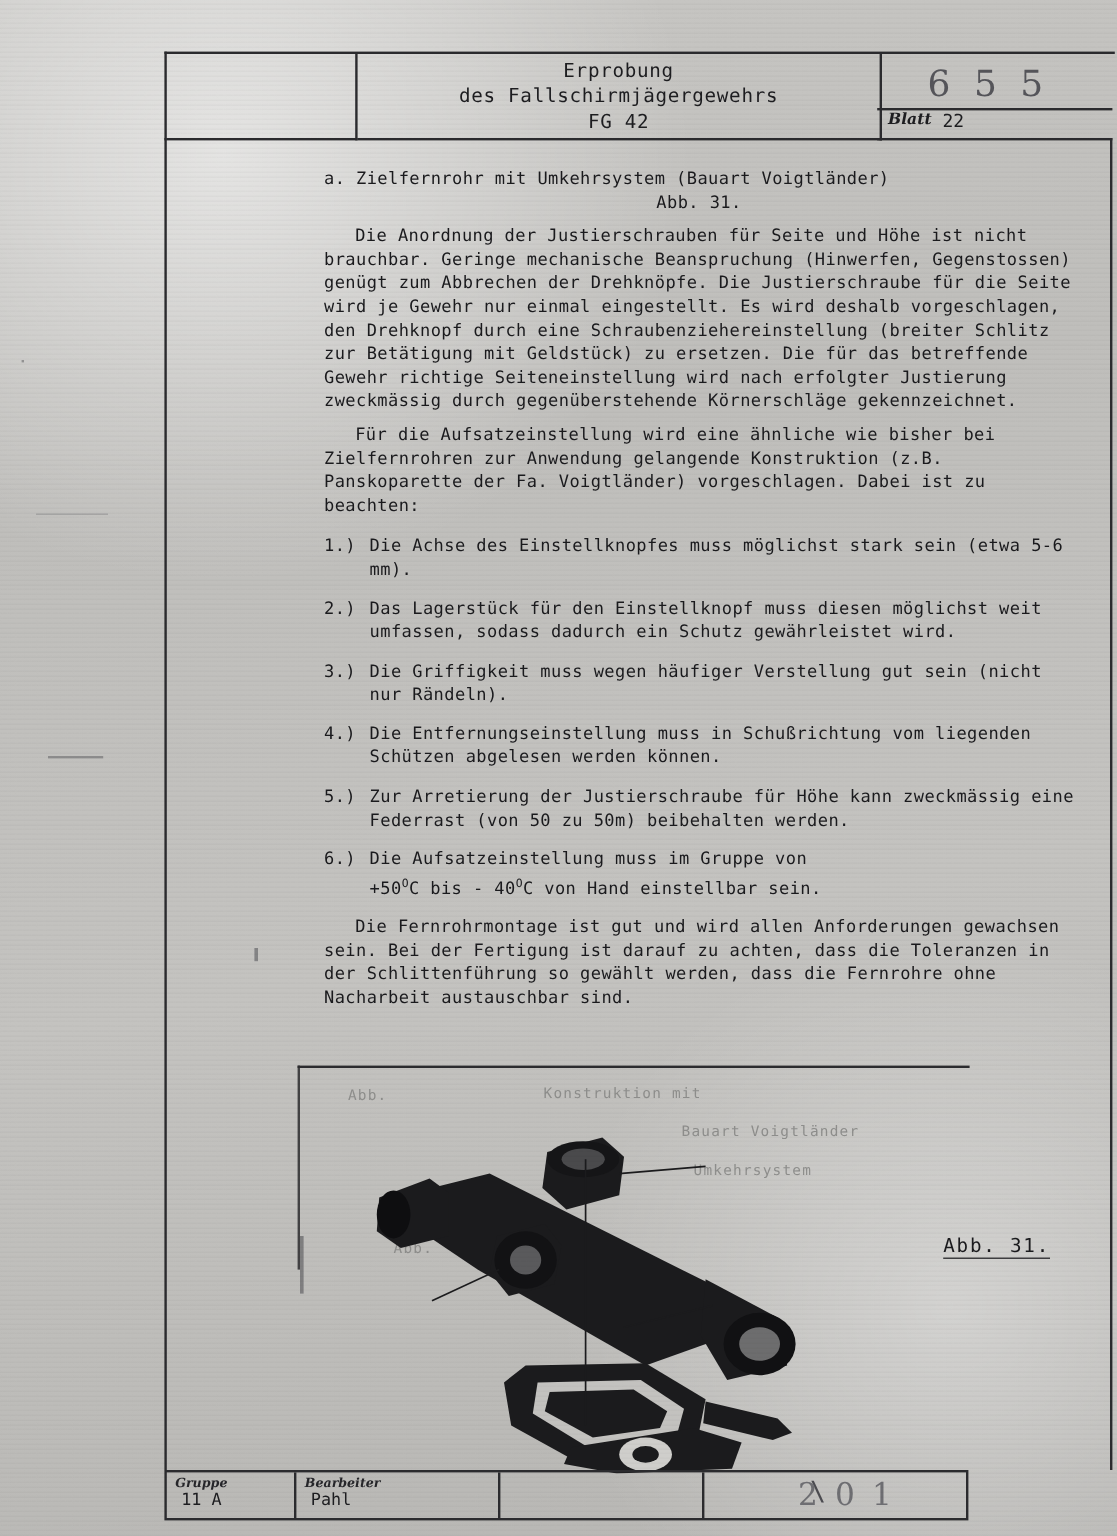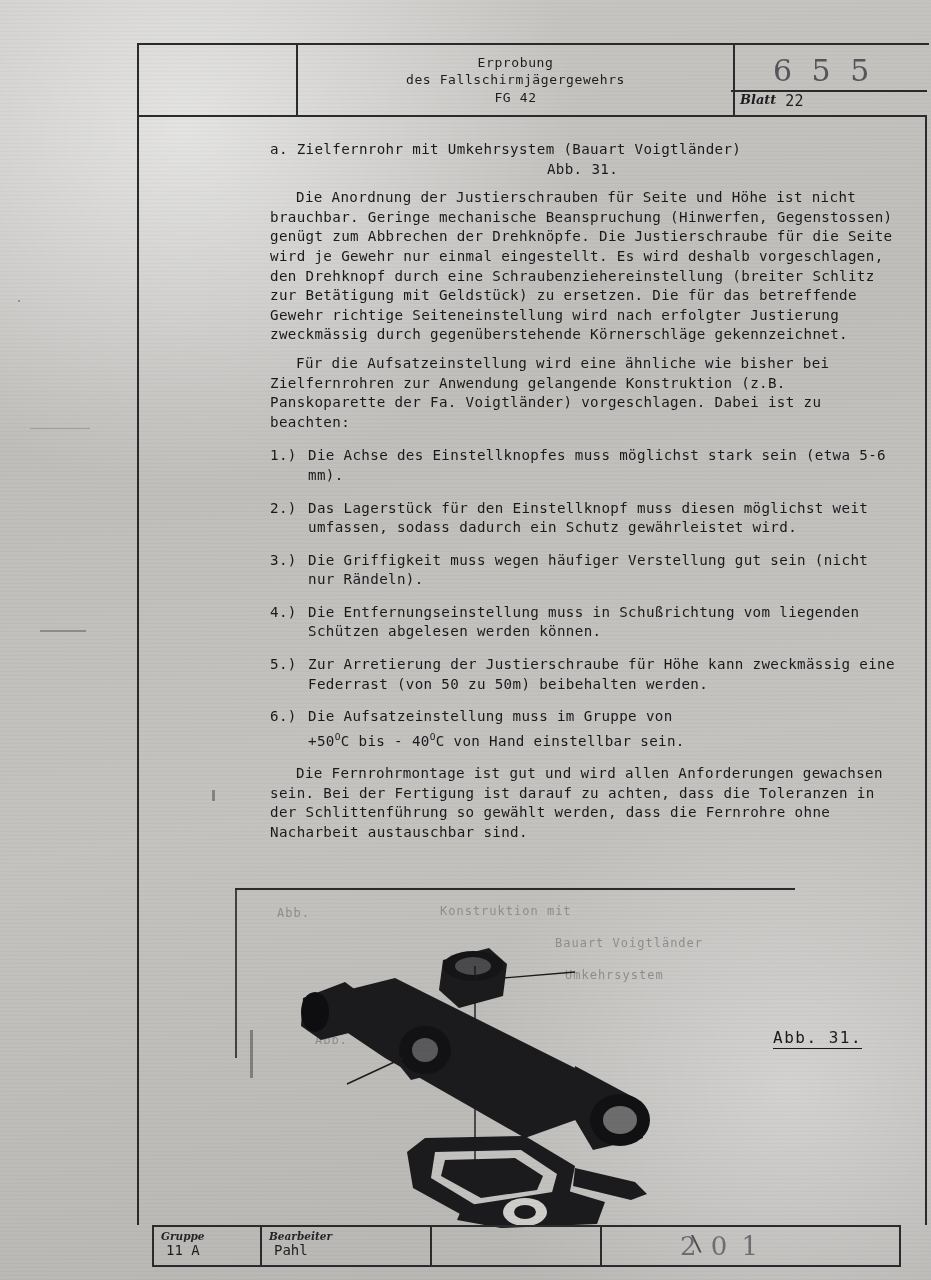--- a/index.html
+++ b/index.html
@@ -54,21 +54,21 @@
     position: relative;
   }
   .hdr-left { width: 159px; }
   .hdr-mid {
     width: 437px;
     display: flex;
     flex-direction: column;
     align-items: center;
     justify-content: center;
     line-height: 1.35;
-    font-size: 13px;
+    font-size: 16px;
     letter-spacing: .6px;
     color: #1d1d20;
   }
   .hdr-right {
     width: 194px;
     border-right: none;
     border-bottom: none;
   }
   .hdr-num {
     position: absolute;
@@ -166,21 +166,21 @@
     vertical-align: super;
   }
 
   .closing {
     margin-top: 14px;
   }
 
   
   .figure {
     position: absolute;
-    left: 235px;
+    left: 248px;
     top: 888px;
     width: 660px;
     height: 340px;
   }
   .fig-border-top {
     position: absolute;
     left: 0; top: 0;
     width: 560px; height: 2px;
     background: #2b2b2e;
   }
@@ -218,23 +218,23 @@
     position: absolute;
     left: 40px;
     top: 50px;
     width: 430px;
     height: 290px;
   }
 
   
   .footer {
     position: absolute;
-    left: 152px;
+    left: 137px;
     top: 1225px;
-    width: 749px;
+    width: 670px;
     height: 42px;
     display: flex;
     border: 2px solid #2b2b2e;
     box-sizing: border-box;
   }
   .ft-cell {
     border-right: 2px solid #2b2b2e;
     box-sizing: border-box;
     position: relative;
   }

